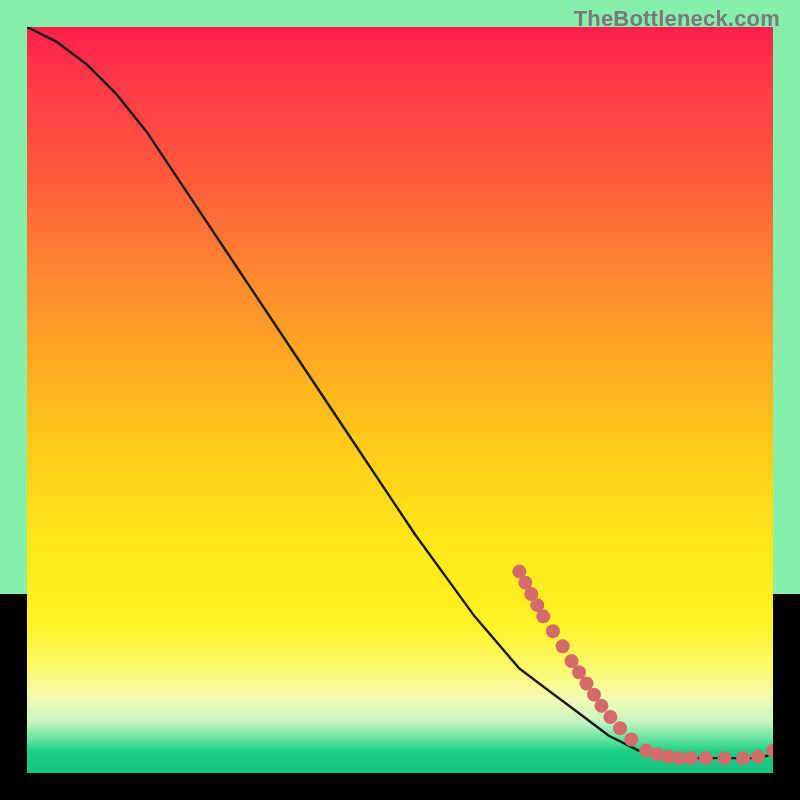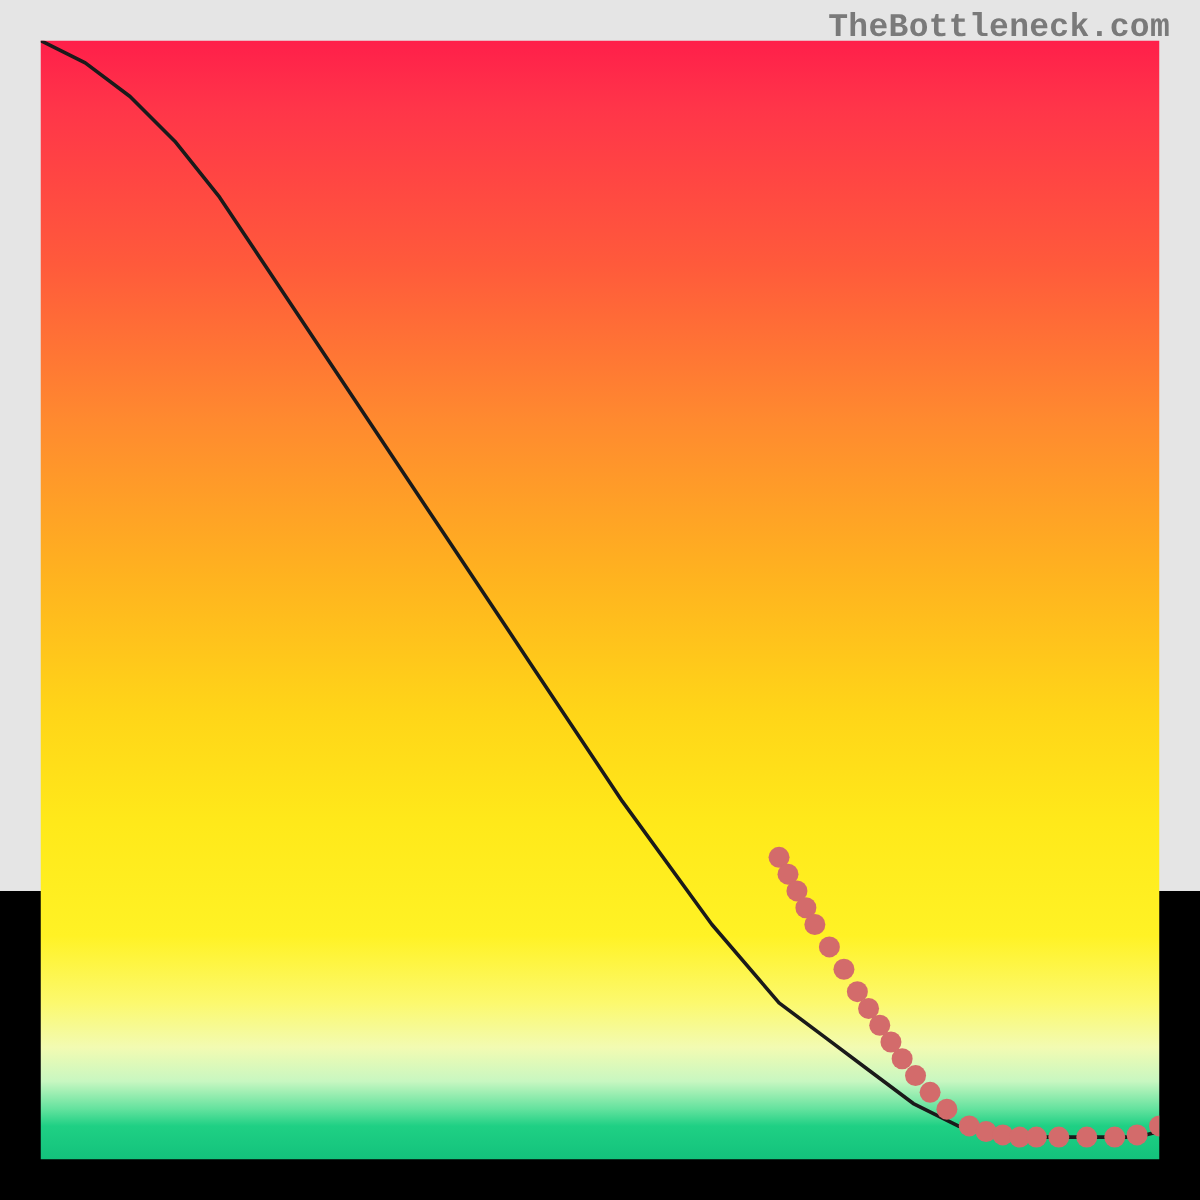--- a/index.html
+++ b/index.html
@@ -8,22 +8,21 @@
     width: 800px;
     height: 800px;
     background: #000;
     overflow: hidden;
     font-family: Arial, Helvetica, sans-serif;
   }
   .stage {
     position: relative;
     width: 800px;
     height: 594px;
-    background: #e5e5e5;
-    font-family: Liberation Mono, monospace;
+    background: #86efac;
   }
   .plot {
     position: absolute;
     left: 27px;
     top: 27px;
     width: 746px;
     height: 746px;
     overflow: hidden;
   }
   .gradient {

